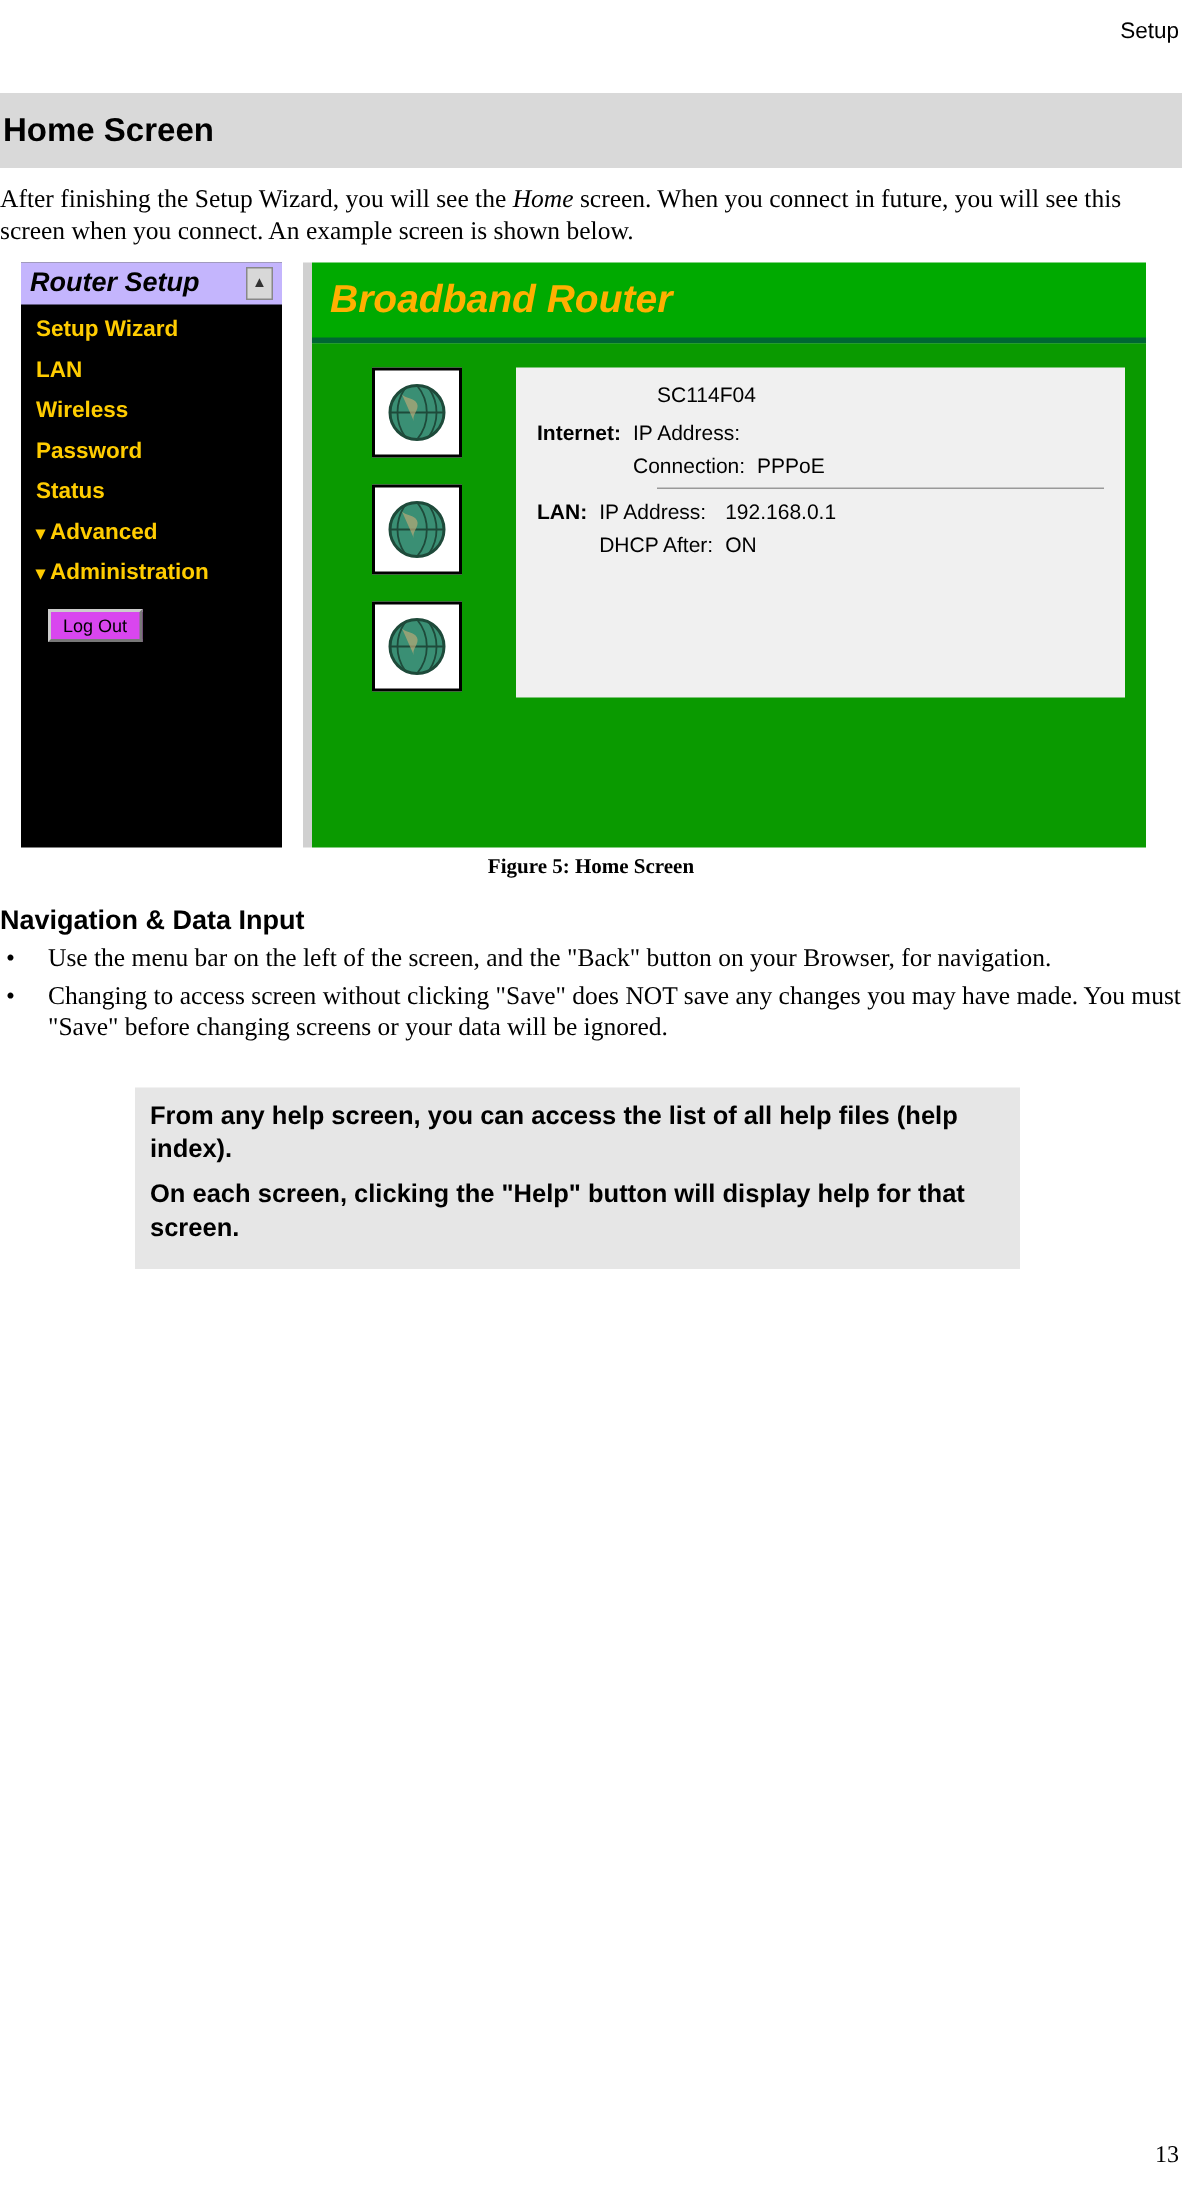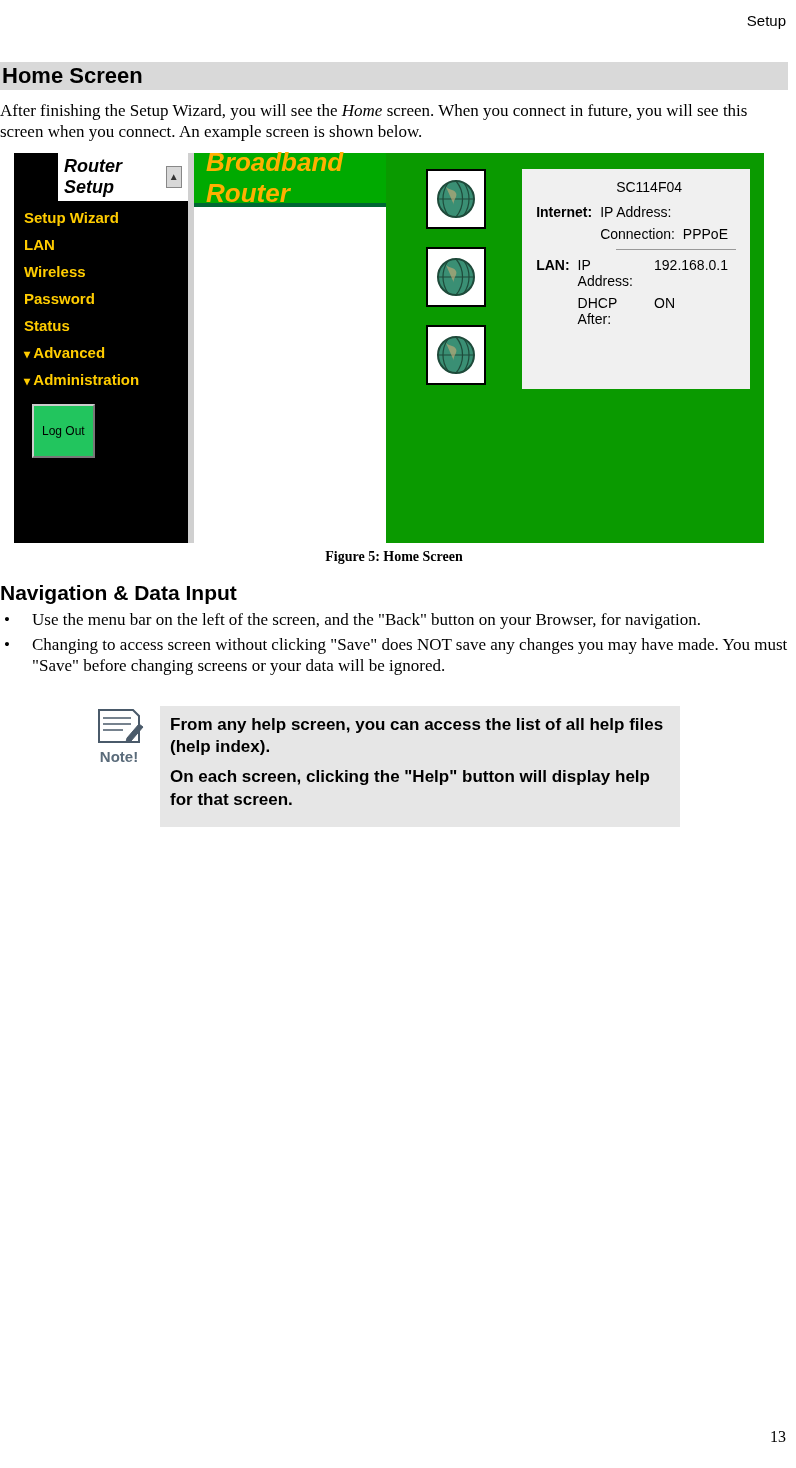--- a/index.html
+++ b/index.html
@@ -1,38 +1,38 @@
 <!DOCTYPE html>
 <html><head>
 <meta charset="utf-8">
 <style>
   html,body{margin:0;padding:0;background:#fff;color:#000;font-family:"Times New Roman",Times,serif;font-size:16px;}
   .page{width:796px;min-height:1468px;margin:0 auto;position:relative;padding:12px 8px 40px 0;box-sizing:border-box;}
   .hdr-right{position:absolute;top:12px;right:10px;font-family:Arial,Helvetica,sans-serif;font-size:15px;}
   .page-num{position:absolute;bottom:22px;right:10px;font-size:16px;}
-  .h2{font-family:Arial,Helvetica,sans-serif;font-size:22px;font-weight:bold;background:#d9d9d9;padding:1px 2px;margin:50px 0 10px 0;}
-  .h3{font-family:Arial,Helvetica,sans-serif;font-size:21px;font-weight:bold;margin:4px 0 2px 0;}
+  .h2{font-family:Arial,Helvetica,sans-serif;font-size:22px;font-weight:bold;background:#d9d9d9;padding:12px 2px;margin:50px 0 10px 0;}
+  .h3{font-family:Arial,Helvetica,sans-serif;font-size:18px;font-weight:bold;margin:4px 0 2px 0;}
   .para{font-size:17px;margin:6px 0 10px 0;line-height:1.25;}
   em.home{font-style:italic;}
   ul.bul{list-style:none;margin:0;padding:0;}
   ul.bul>li{display:flex;gap:18px;margin:4px 0;font-size:17px;line-height:1.25;}
   ul.bul>li>span.dot{width:10px;flex:0 0 auto;padding-left:4px;}
   .fig-wrap{margin:10px 0 4px 14px;}
   .fig-cap{text-align:center;font-size:14px;margin:6px 0 16px 0;}
   .fig-cap b{font-weight:bold;}
   .shot{width:750px;height:390px;border:0;display:flex;background:#fff;}
   .sidebar{width:174px;background:#000;display:flex;flex-direction:column;position:relative;}
-  .sb-title{background:#ffffff;color:#000;font-family:Arial,Helvetica,sans-serif;font-weight:bold;font-style:italic;font-size:18px;padding:3px 6px;display:flex;align-items:center;justify-content:space-between;margin-left:44px;}
+  .sb-title{background:#c4b5fd;color:#000;font-family:Arial,Helvetica,sans-serif;font-weight:bold;font-style:italic;font-size:18px;padding:3px 6px;display:flex;align-items:center;justify-content:space-between;}
   .sb-scroll{width:16px;height:20px;background:#d8d8d8;border:1px solid #888;display:flex;align-items:center;justify-content:center;font-size:10px;color:#333;}
   .sb-links{padding:8px 8px 0 10px;display:flex;flex-direction:column;gap:10px;}
   .sb-link{color:#fc0;font-family:Arial,Helvetica,sans-serif;font-weight:bold;font-size:15px;cursor:pointer;}
   .sb-link.exp::before{content:"▾ ";color:#fc0;font-size:12px;}
   .logout-row{padding:16px 0 0 18px;}
-  .logout-btn{font-family:Arial,Helvetica,sans-serif;font-size:12px;background:#22c55e;border:2px outset #ccc;padding:18px 8px;cursor:pointer;}
-  .content{flex:1;display:flex;flex-direction:row;border-left:6px solid #d0d0d0;}
+  .logout-btn{font-family:Arial,Helvetica,sans-serif;font-size:12px;background:#d946ef;border:2px outset #ccc;padding:2px 8px;cursor:pointer;}
+  .content{flex:1;display:flex;flex-direction:column;border-left:6px solid #d0d0d0;margin-left:14px;}
   .banner{background:#0a0;color:#ffb000;font-family:Arial,Helvetica,sans-serif;font-weight:bold;font-style:italic;font-size:26px;padding:6px 12px;height:38px;display:flex;align-items:center;border-bottom:4px solid #063;}
   .body{flex:1;background:#0a9a00;display:flex;gap:16px;padding:16px 14px 14px 20px;}
   .globes{display:flex;flex-direction:column;gap:18px;width:100px;align-items:center;}
   .globe{width:56px;height:56px;border:2px solid #000;background:#fff;display:flex;align-items:center;justify-content:center;}
   .globe svg{width:44px;height:44px;}
   .info{background:#f0f0f0;flex:1;max-width:410px;height:200px;padding:10px 14px;font-family:Arial,Helvetica,sans-serif;font-size:14px;color:#000;}
   .info .model{font-size:14px;margin:0 0 6px 80px;}
   .info table{border-collapse:collapse;font-size:14px;}
   .info td{padding:3px 8px 3px 0;vertical-align:top;}
   .info hr{border:none;border-top:1px solid #999;margin:4px 0 4px 80px;}
@@ -147,28 +147,20 @@
         <span class="dot">•</span>
         <span>Use the menu bar on the left of the screen, and the "Back" button on your Browser, for navigation.</span>
       </li>
     <li>
         <span class="dot">•</span>
         <span>Changing to access screen without clicking "Save" does NOT save any changes you may have made. You must "Save" before changing screens or your data will be ignored.</span>
       </li>
   </ul>
 
   <div class="note-row">
-    <div class="note-icon">
-      <svg viewBox="0 0 52 40">
-          <path d="M6 4h34l6 6v26H6z" fill="#fff" stroke="#4a5a6a" stroke-width="2"></path>
-          <path d="M10 12h28M10 18h28M10 24h20" stroke="#4a5a6a" stroke-width="1.4"></path>
-          <path d="M34 32l12-14 4 3-12 14-5 1z" fill="#4a5a6a" stroke="#4a5a6a" stroke-width="1"></path>
-        </svg>
-      <div class="nl">Note!</div>
-    </div>
     <div class="note-box">
       <p>From any help screen, you can access the list of all help files (help index).</p>
       <p>On each screen, clicking the "Help" button will display help for that screen.</p>
     </div>
   </div>
 
   <div class="page-num">13</div>
 </div>
 
 </body></html>

